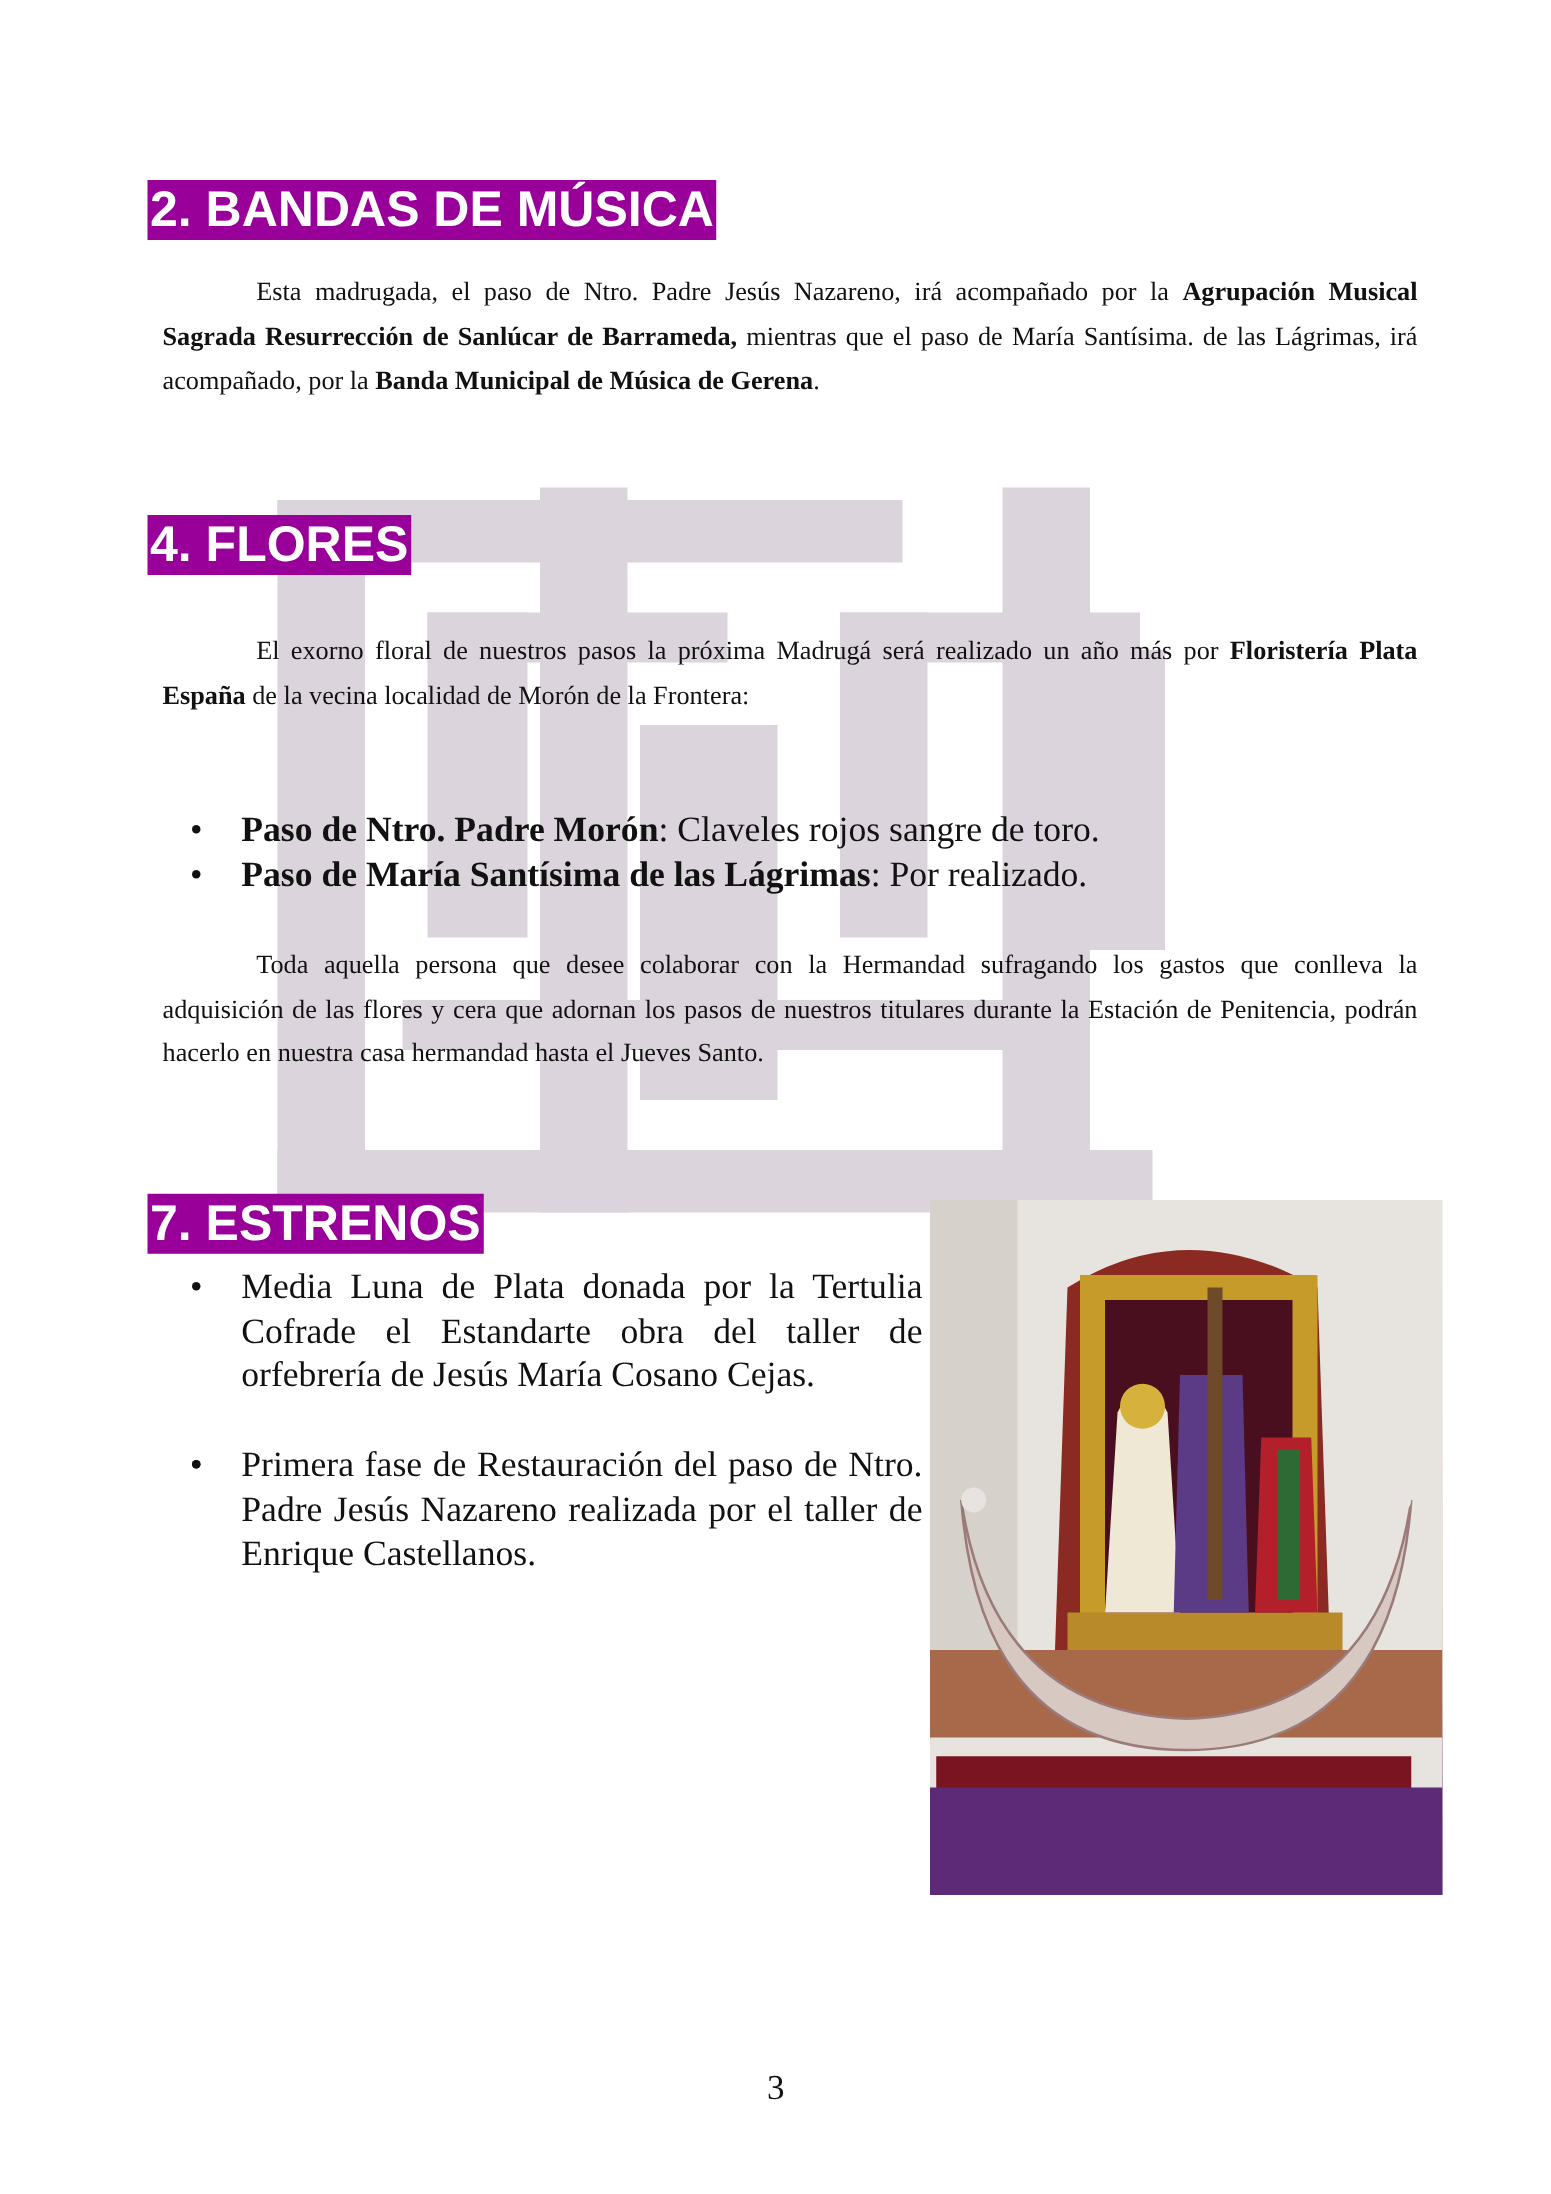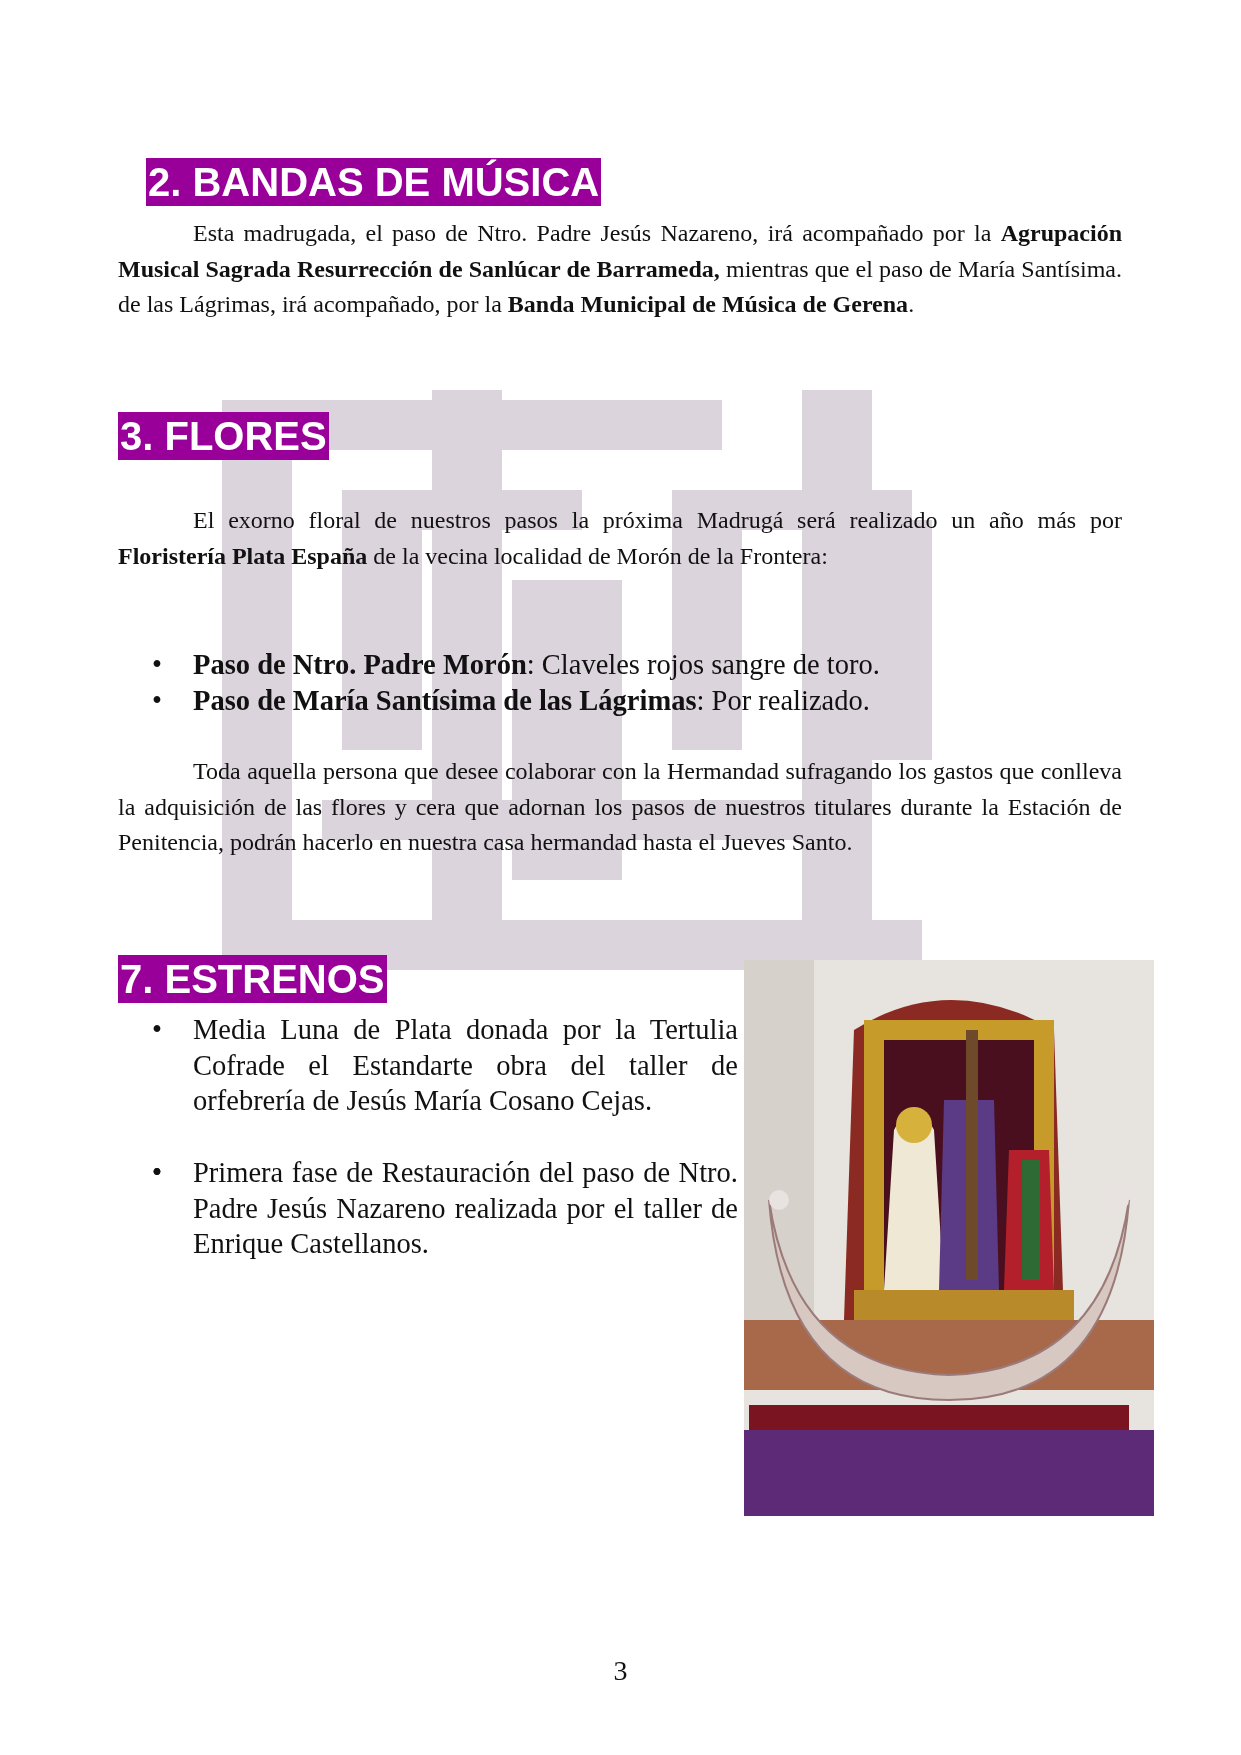--- a/index.html
+++ b/index.html
@@ -4,21 +4,21 @@
 <style>
   html, body { margin: 0; padding: 0; background: #ffffff; }
   body { width: 1241px; height: 1755px; position: relative; overflow: hidden;
          font-family: "Liberation Serif", serif; color: #111; }
   .watermark { position: absolute; left: 222px; top: 400px; width: 800px; height: 570px; z-index: 0; }
   .wm { position: absolute; background: #dcd4dc; }
   .content { position: absolute; left: 118px; top: 0; width: 1004px; z-index: 1; }
   .heading { position: absolute; left: 0; display: inline-block; background: #990099; color: #fff;
              font-family: "Liberation Sans", sans-serif; font-weight: bold; font-size: 40px;
              line-height: 48px; padding: 0 2px; white-space: nowrap; }
-  .para { position: absolute; left: 0; width: 1004px; font-size: 24px; line-height: 35.7px;
+  .para { position: absolute; left: 12px; width: 1004px; font-size: 21px; line-height: 35.7px;
           text-align: justify; text-align-last: left; }
   .para .indent { display: inline-block; width: 75px; }
   .bullets { position: absolute; left: 0; width: 1004px; margin: 0; padding: 0; list-style: none; }
   .bullets li { position: relative; padding-left: 75px; font-size: 28.5px; line-height: 35.7px; }
   .bullets li .dot { position: absolute; left: 34px; top: 0; }
   .estrenos { position: absolute; left: 0; width: 620px; margin: 0; padding: 0; list-style: none; }
   .estrenos li { position: relative; padding-left: 75px; font-size: 28.5px; line-height: 35.7px;
                  text-align: justify; text-align-last: left; margin-bottom: 35.7px; }
   .estrenos li .dot { position: absolute; left: 34px; top: 0; }
   b { font-weight: bold; }
@@ -39,24 +39,24 @@
   <div class="wm" style="left:450px;top:90px;width:70px;height:260px;"></div>
   <div class="wm" style="left:450px;top:90px;width:240px;height:40px;"></div>
   <div class="wm" style="left:580px;top:-10px;width:70px;height:580px;"></div>
   <div class="wm" style="left:640px;top:120px;width:70px;height:240px;"></div>
   <div class="wm" style="left:0;top:520px;width:700px;height:50px;"></div>
   <div class="wm" style="left:100px;top:400px;width:500px;height:40px;"></div>
 </div>
 
 <div class="content">
 
-  <div class="heading" style="top:158px;margin-left:28px;">2. BANDAS DE MÚSICA</div>
+  <div class="heading" style="top:144px;">2. BANDAS DE MÚSICA</div>
   <p class="para" style="top:216px;margin:0;"><span class="indent"></span><span>Esta madrugada, el paso de Ntro. Padre Jesús Nazareno, irá acompañado por la </span><b>Agrupación Musical Sagrada Resurrección de Sanlúcar de Barrameda,</b><span> mientras que el paso de María Santísima. de las Lágrimas, irá acompañado, por la </span><b>Banda Municipal de Música de Gerena</b><span>.</span></p>
 
-  <div class="heading" style="top:412px;">3. FLORES</div>
+  <div class="heading" style="top:412px;">4. FLORES</div>
   <p class="para" style="top:503px;margin:0;"><span class="indent"></span><span>El exorno floral de nuestros pasos la próxima Madrugá será realizado un año más por </span><b>Floristería Plata España</b><span> de la vecina localidad de Morón de la Frontera:</span></p>
 
   <ul class="bullets" style="top:647px;">
     <li><span class="dot">•</span><b>Paso de Ntro. Padre Morón</b><span>: Claveles rojos sangre de toro.</span></li>
     <li><span class="dot">•</span><b>Paso de María Santísima de las Lágrimas</b><span>: Por realizado.</span></li>
   </ul>
 
   <p class="para" style="top:754px;margin:0;"><span class="indent"></span><span>Toda aquella persona que desee colaborar con la Hermandad sufragando los gastos que conlleva la adquisición de las flores y cera que adornan los pasos de nuestros titulares durante la Estación de Penitencia, podrán hacerlo en nuestra casa hermandad hasta el Jueves Santo.</span></p>
 
   <div class="heading" style="top:955px;">7. ESTRENOS</div>

